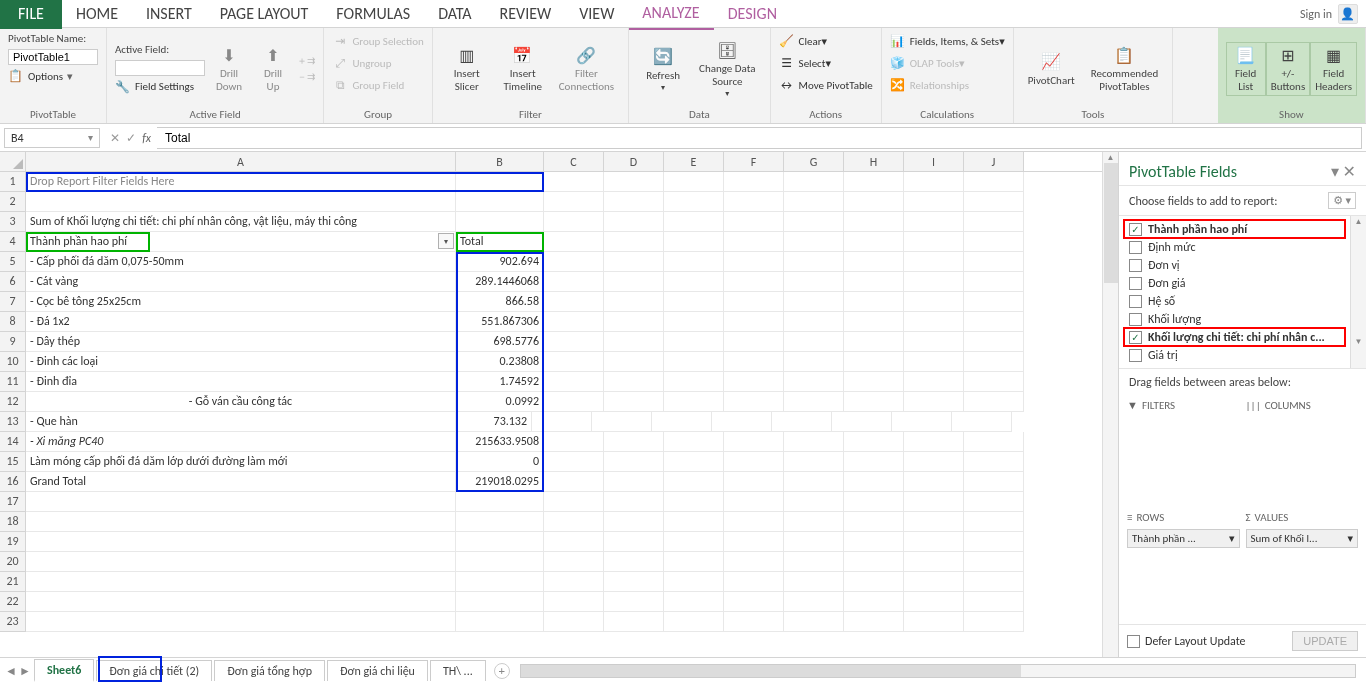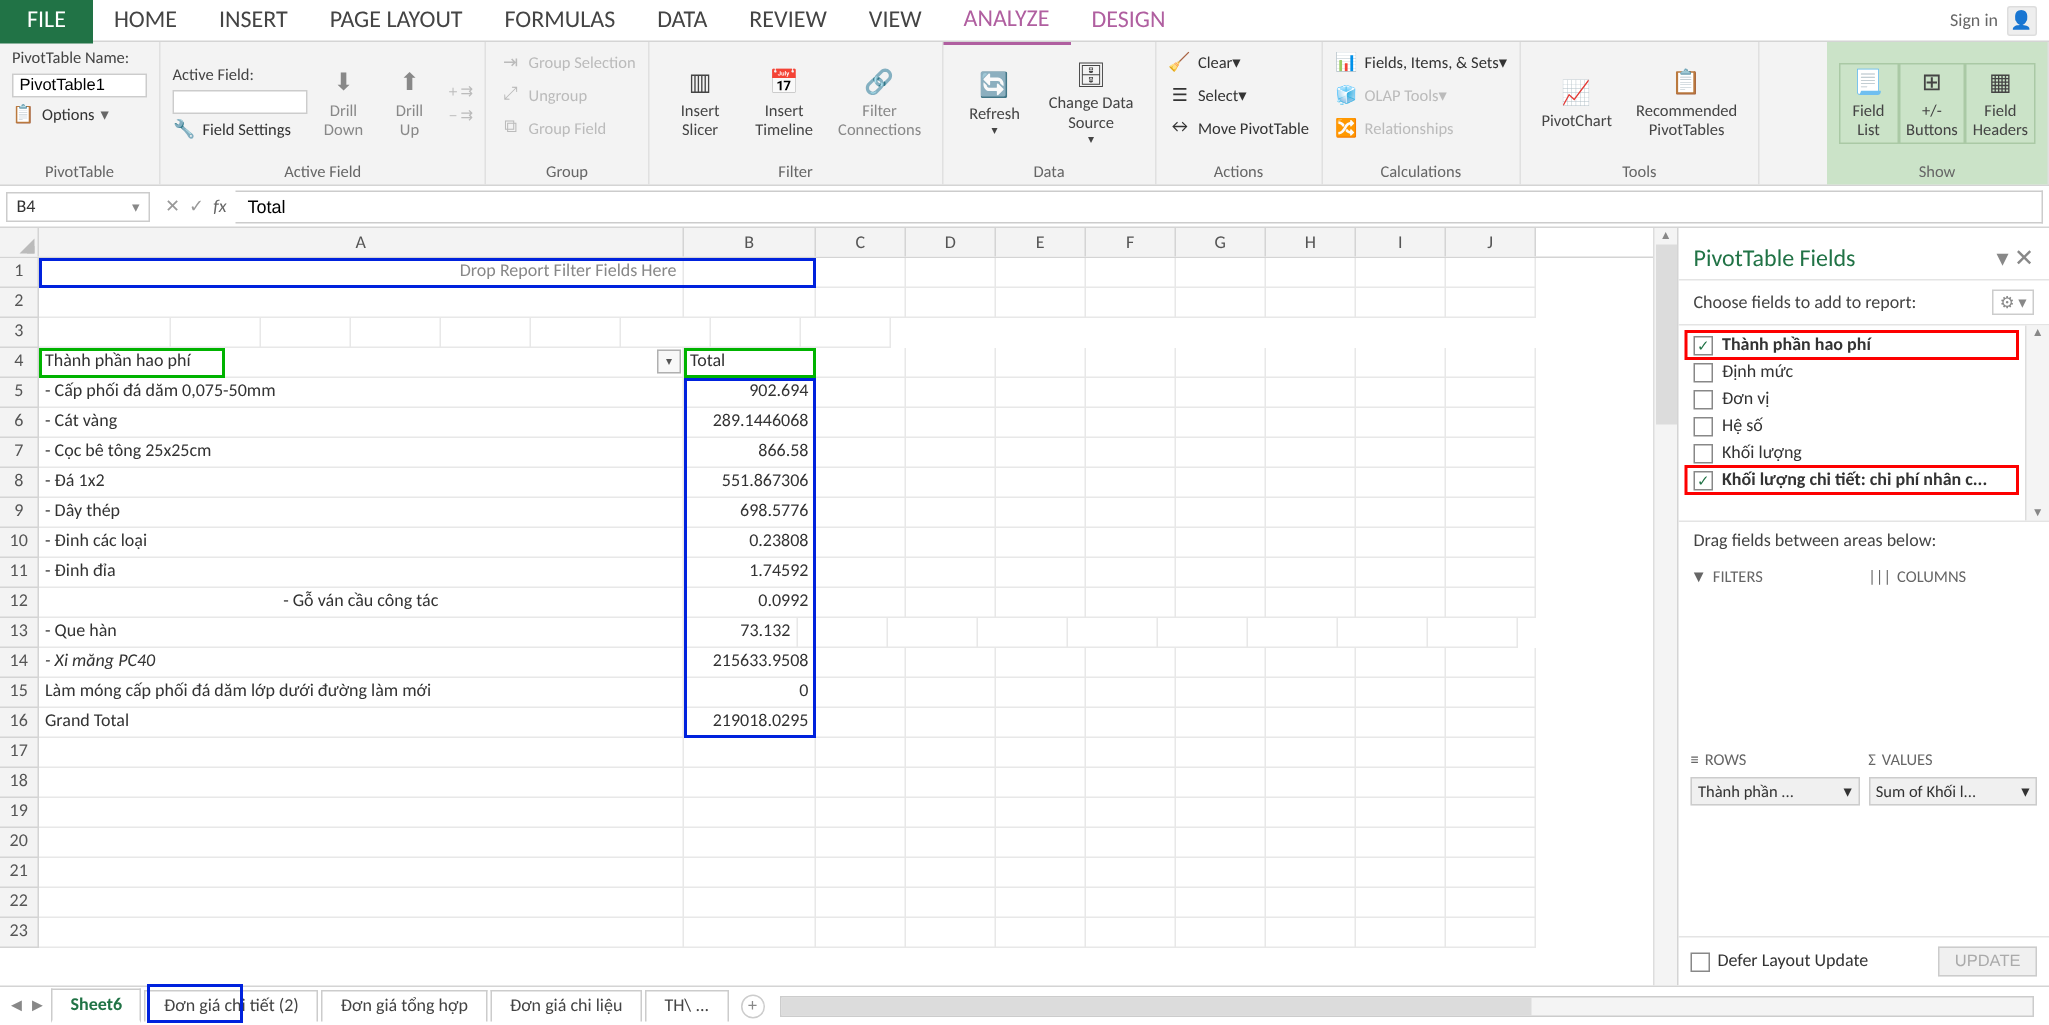--- a/index.html
+++ b/index.html
@@ -298,21 +298,21 @@
       <div class="col-header col-std">E</div>
       <div class="col-header col-std">F</div>
       <div class="col-header col-std">G</div>
       <div class="col-header col-std">H</div>
       <div class="col-header col-std">I</div>
       <div class="col-header col-std">J</div>
     </div>
     <div class="grid-body" id="grid">
         <div class="row">
           <div class="row-header">1</div>
-          <div class="cell col-A" style="width: 430px; text-align: right; color: rgb(136, 136, 136);">Drop Report Filter Fields Here</div>
+          <div class="cell col-A" style="width: 430px; text-align: left; color: rgb(136, 136, 136);">Drop Report Filter Fields Here</div>
           <div class="cell col-B" style="width: 88px;"></div>
           <div class="cell col-std" style="width: 60px;"></div>
           <div class="cell col-std" style="width: 60px;"></div>
           <div class="cell col-std" style="width: 60px;"></div>
           <div class="cell col-std" style="width: 60px;"></div>
           <div class="cell col-std" style="width: 60px;"></div>
           <div class="cell col-std" style="width: 60px;"></div>
           <div class="cell col-std" style="width: 60px;"></div>
           <div class="cell col-std" style="width: 60px;"></div>
         </div>
@@ -324,20 +324,21 @@
           <div class="cell col-std" style="width: 60px;"></div>
           <div class="cell col-std" style="width: 60px;"></div>
           <div class="cell col-std" style="width: 60px;"></div>
           <div class="cell col-std" style="width: 60px;"></div>
           <div class="cell col-std" style="width: 60px;"></div>
           <div class="cell col-std" style="width: 60px;"></div>
           <div class="cell col-std" style="width: 60px;"></div>
         </div>
         <div class="row">
           <div class="row-header">3</div>
+          <div class="cell col-A" style="width: 430px;">Sum of Khối lượng chi tiết: chi phí nhân công, vật liệu, máy thi công</div>
           <div class="cell col-B" style="width: 88px;"></div>
           <div class="cell col-std" style="width: 60px;"></div>
           <div class="cell col-std" style="width: 60px;"></div>
           <div class="cell col-std" style="width: 60px;"></div>
           <div class="cell col-std" style="width: 60px;"></div>
           <div class="cell col-std" style="width: 60px;"></div>
           <div class="cell col-std" style="width: 60px;"></div>
           <div class="cell col-std" style="width: 60px;"></div>
           <div class="cell col-std" style="width: 60px;"></div>
         </div>
@@ -631,29 +632,37 @@
           <div class="field-item">
             <span class="chk"></span>
             <span>Định mức</span>
           </div>
           <div class="field-item">
             <span class="chk"></span>
             <span>Đơn vị</span>
           </div>
           <div class="field-item">
             <span class="chk"></span>
+            <span>Đơn giá</span>
+          </div>
+          <div class="field-item">
+            <span class="chk"></span>
             <span>Hệ số</span>
           </div>
           <div class="field-item">
             <span class="chk"></span>
             <span>Khối lượng</span>
           </div>
           <div class="field-item hl">
             <span class="chk">✓</span>
             <span style="font-weight: bold;">Khối lượng chi tiết: chi phí nhân c...</span>
+          </div>
+          <div class="field-item">
+            <span class="chk"></span>
+            <span>Giá trị</span>
           </div>
         </div>
       <div class="fieldscroll"></div>
     </div>
     <div class="areas-label">Drag fields between areas below:</div>
     <div class="areas-grid">
       <div class="area-box">
         <div class="area-title">
             <span>▼</span>
             <span>FILTERS</span>

